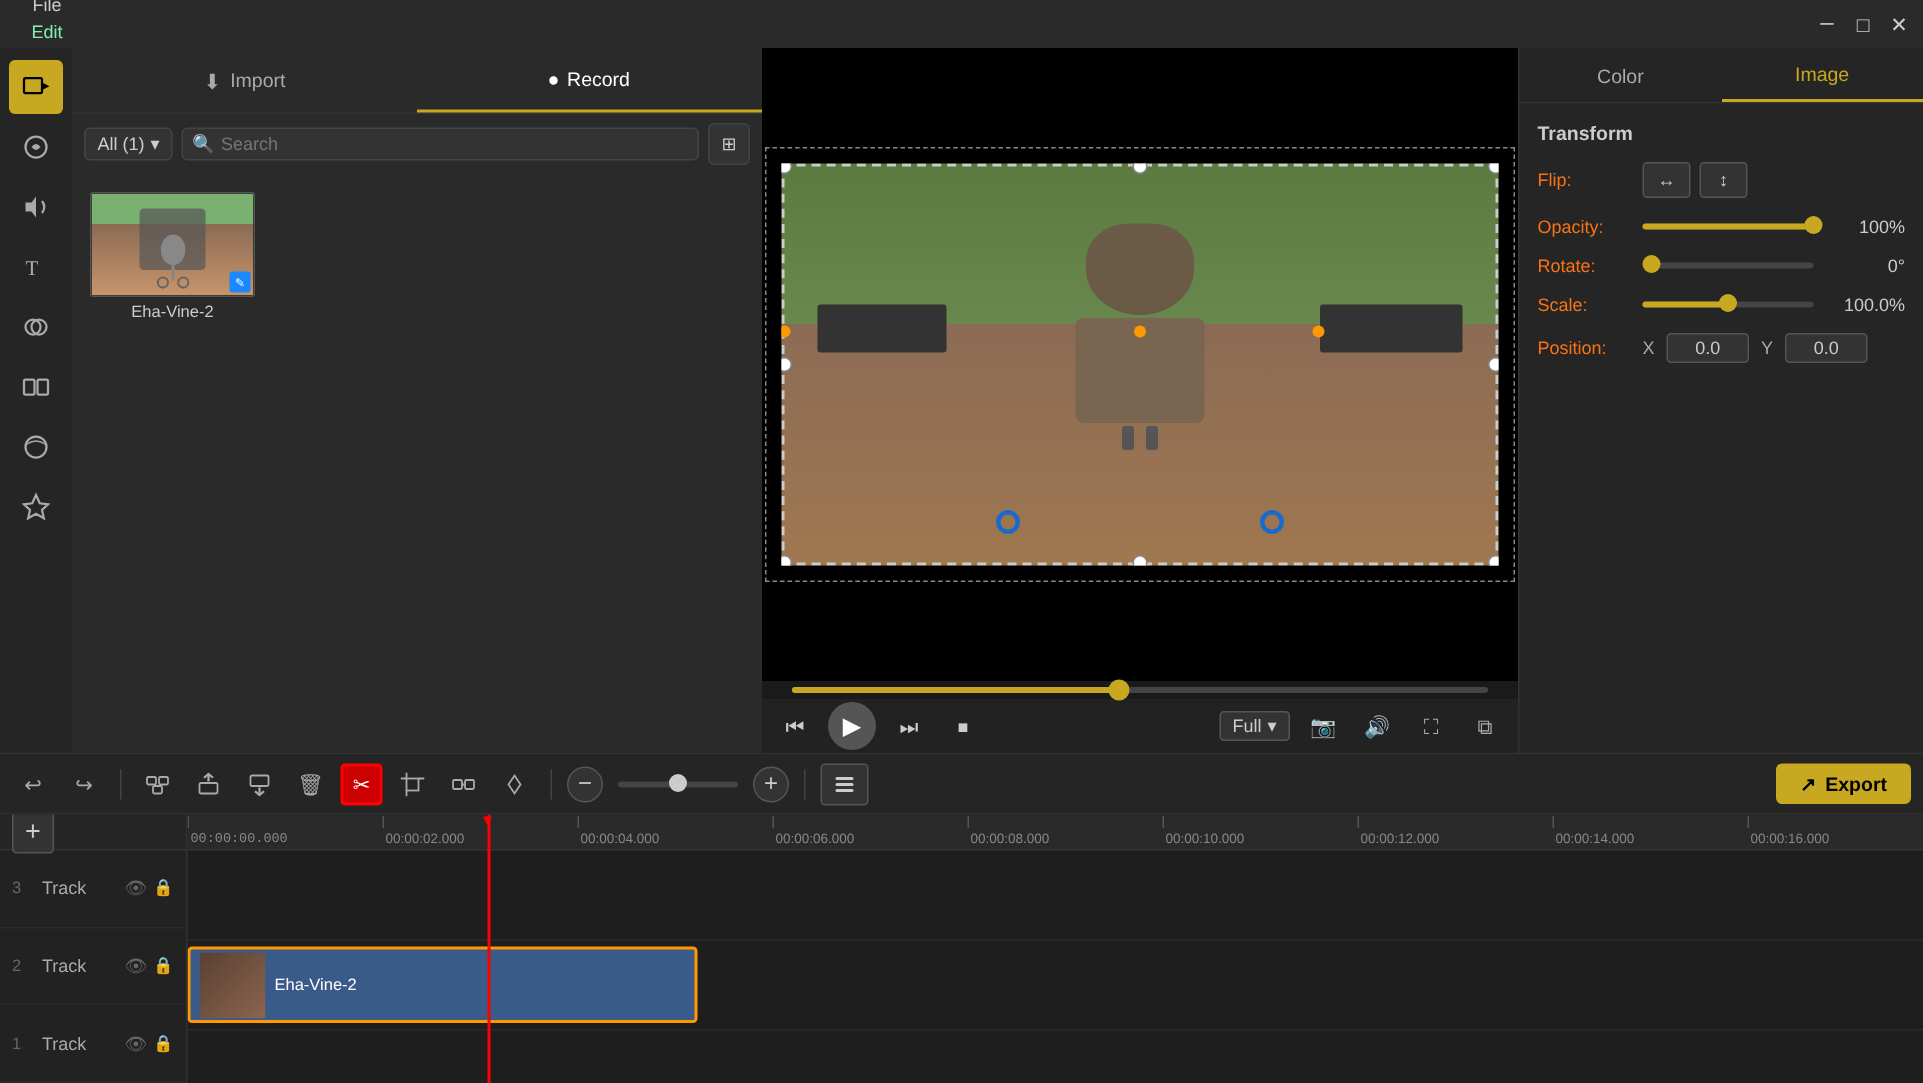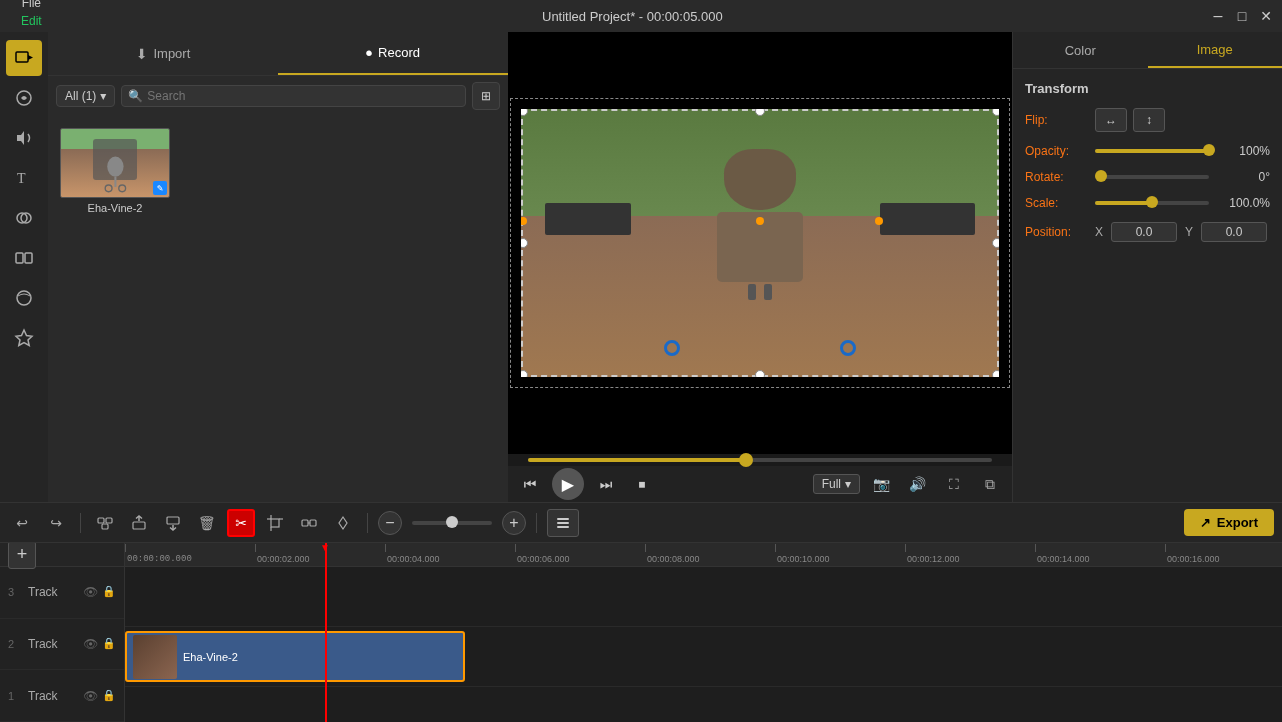--- a/index.html
+++ b/index.html
@@ -74,21 +74,21 @@
     .prop-row { display: flex; align-items: center; margin-bottom: 12px; }
     .prop-label { width: 70px; color: #f97316; font-size: 12px; flex-shrink: 0; }
     .prop-control { flex: 1; display: flex; align-items: center; gap: 6px; }
     .flip-btn { width: 32px; height: 24px; background: #333; border: 1px solid #555; border-radius: 3px; display: flex; align-items: center; justify-content: center; cursor: pointer; color: #ccc; font-size: 12px; }
     .slider-track { flex: 1; height: 4px; background: #444; border-radius: 2px; position: relative; }
     .slider-fill { height: 100%; background: #c8a820; border-radius: 2px; }
     .slider-handle { position: absolute; top: -5px; right: -6px; width: 12px; height: 12px; background: #c8a820; border-radius: 50%; }
     .prop-value { width: 55px; text-align: right; color: #ccc; font-size: 12px; padding-left: 12px; }
     .xy-row { display: flex; align-items: center; gap: 8px; }
     .xy-label { color: #aaa; font-size: 12px; }
-    .xy-box { width: 66px; background: #333; border: 1px solid #555; border-radius: 3px; padding: 2px 8px; text-align: center; color: #ccc; font-size: 12px; }
+    .xy-box { width: 55px; background: #333; border: 1px solid #555; border-radius: 3px; padding: 2px 8px; text-align: center; color: #ccc; font-size: 12px; }
 
     
     #timeline { height: 220px; background: #1e1e1e; border-top: 1px solid #333; display: flex; flex-direction: column; flex-shrink: 0; }
     #timeline-toolbar { height: 40px; background: #252525; display: flex; align-items: center; padding: 0 8px; gap: 6px; border-bottom: 1px solid #333; }
     .tl-btn { width: 28px; height: 28px; display: flex; align-items: center; justify-content: center; cursor: pointer; color: #aaa; font-size: 14px; border-radius: 3px; }
     .tl-btn.active { background: #c00; color: #fff; border: 2px solid #f00; }
     .tl-separator { width: 1px; height: 20px; background: #444; margin: 0 4px; }
     .zoom-minus, .zoom-plus { width: 24px; height: 24px; background: #333; border: 1px solid #555; border-radius: 50%; display: flex; align-items: center; justify-content: center; cursor: pointer; color: #ccc; font-size: 16px; }
     .zoom-slider { flex: 0 0 80px; height: 4px; background: #444; border-radius: 2px; position: relative; margin: 0 4px; }
     .zoom-slider-handle { position: absolute; top: -5px; left: 40px; width: 12px; height: 12px; background: #ccc; border-radius: 50%; margin-left: -6px; }
@@ -119,25 +119,24 @@
     .clip-thumb-img { width: 100%; height: 100%; background: linear-gradient(135deg, #5a4030, #8b6550); }
     .clip-label { color: #fff; font-size: 11px; white-space: nowrap; overflow: hidden; text-overflow: ellipsis; }
   </style>
 </head>
 <body>
 
 <div id="titlebar">
   <div style="display:flex;align-items:center;gap:4px;flex-direction:column;">
     <div style="width:24px;height:24px;background:#c8a820;clip-path:polygon(50% 0%,100% 50%,50% 100%,0% 50%);margin-right:6px;"></div>
     <span style="cursor:pointer;color:#ccc;font-size:12px;padding:0 6px;">File</span>
-    <span style="cursor:pointer;color:#22c55e;font-size:12px;padding:0 6px;">Edit</span>
+    <span style="cursor:pointer;color:#86efac;font-size:12px;padding:0 6px;">Edit</span>
     <span style="cursor:pointer;color:#ccc;font-size:12px;padding:0 6px;">Export</span>
     <span style="cursor:pointer;color:#ccc;font-size:12px;padding:0 6px;">Help</span>
   </div>
-  <div class="title">Untitled Project* - 00:00:05.000</div>
   <div class="window-controls">
     <span style="cursor:pointer;color:#ccc;font-size:16px;">–</span>
     <span style="cursor:pointer;color:#ccc;font-size:14px;">□</span>
     <span style="cursor:pointer;color:#ccc;font-size:14px;">✕</span>
   </div>
 </div>
 
 <div id="main">
 
   <div id="sidebar">

